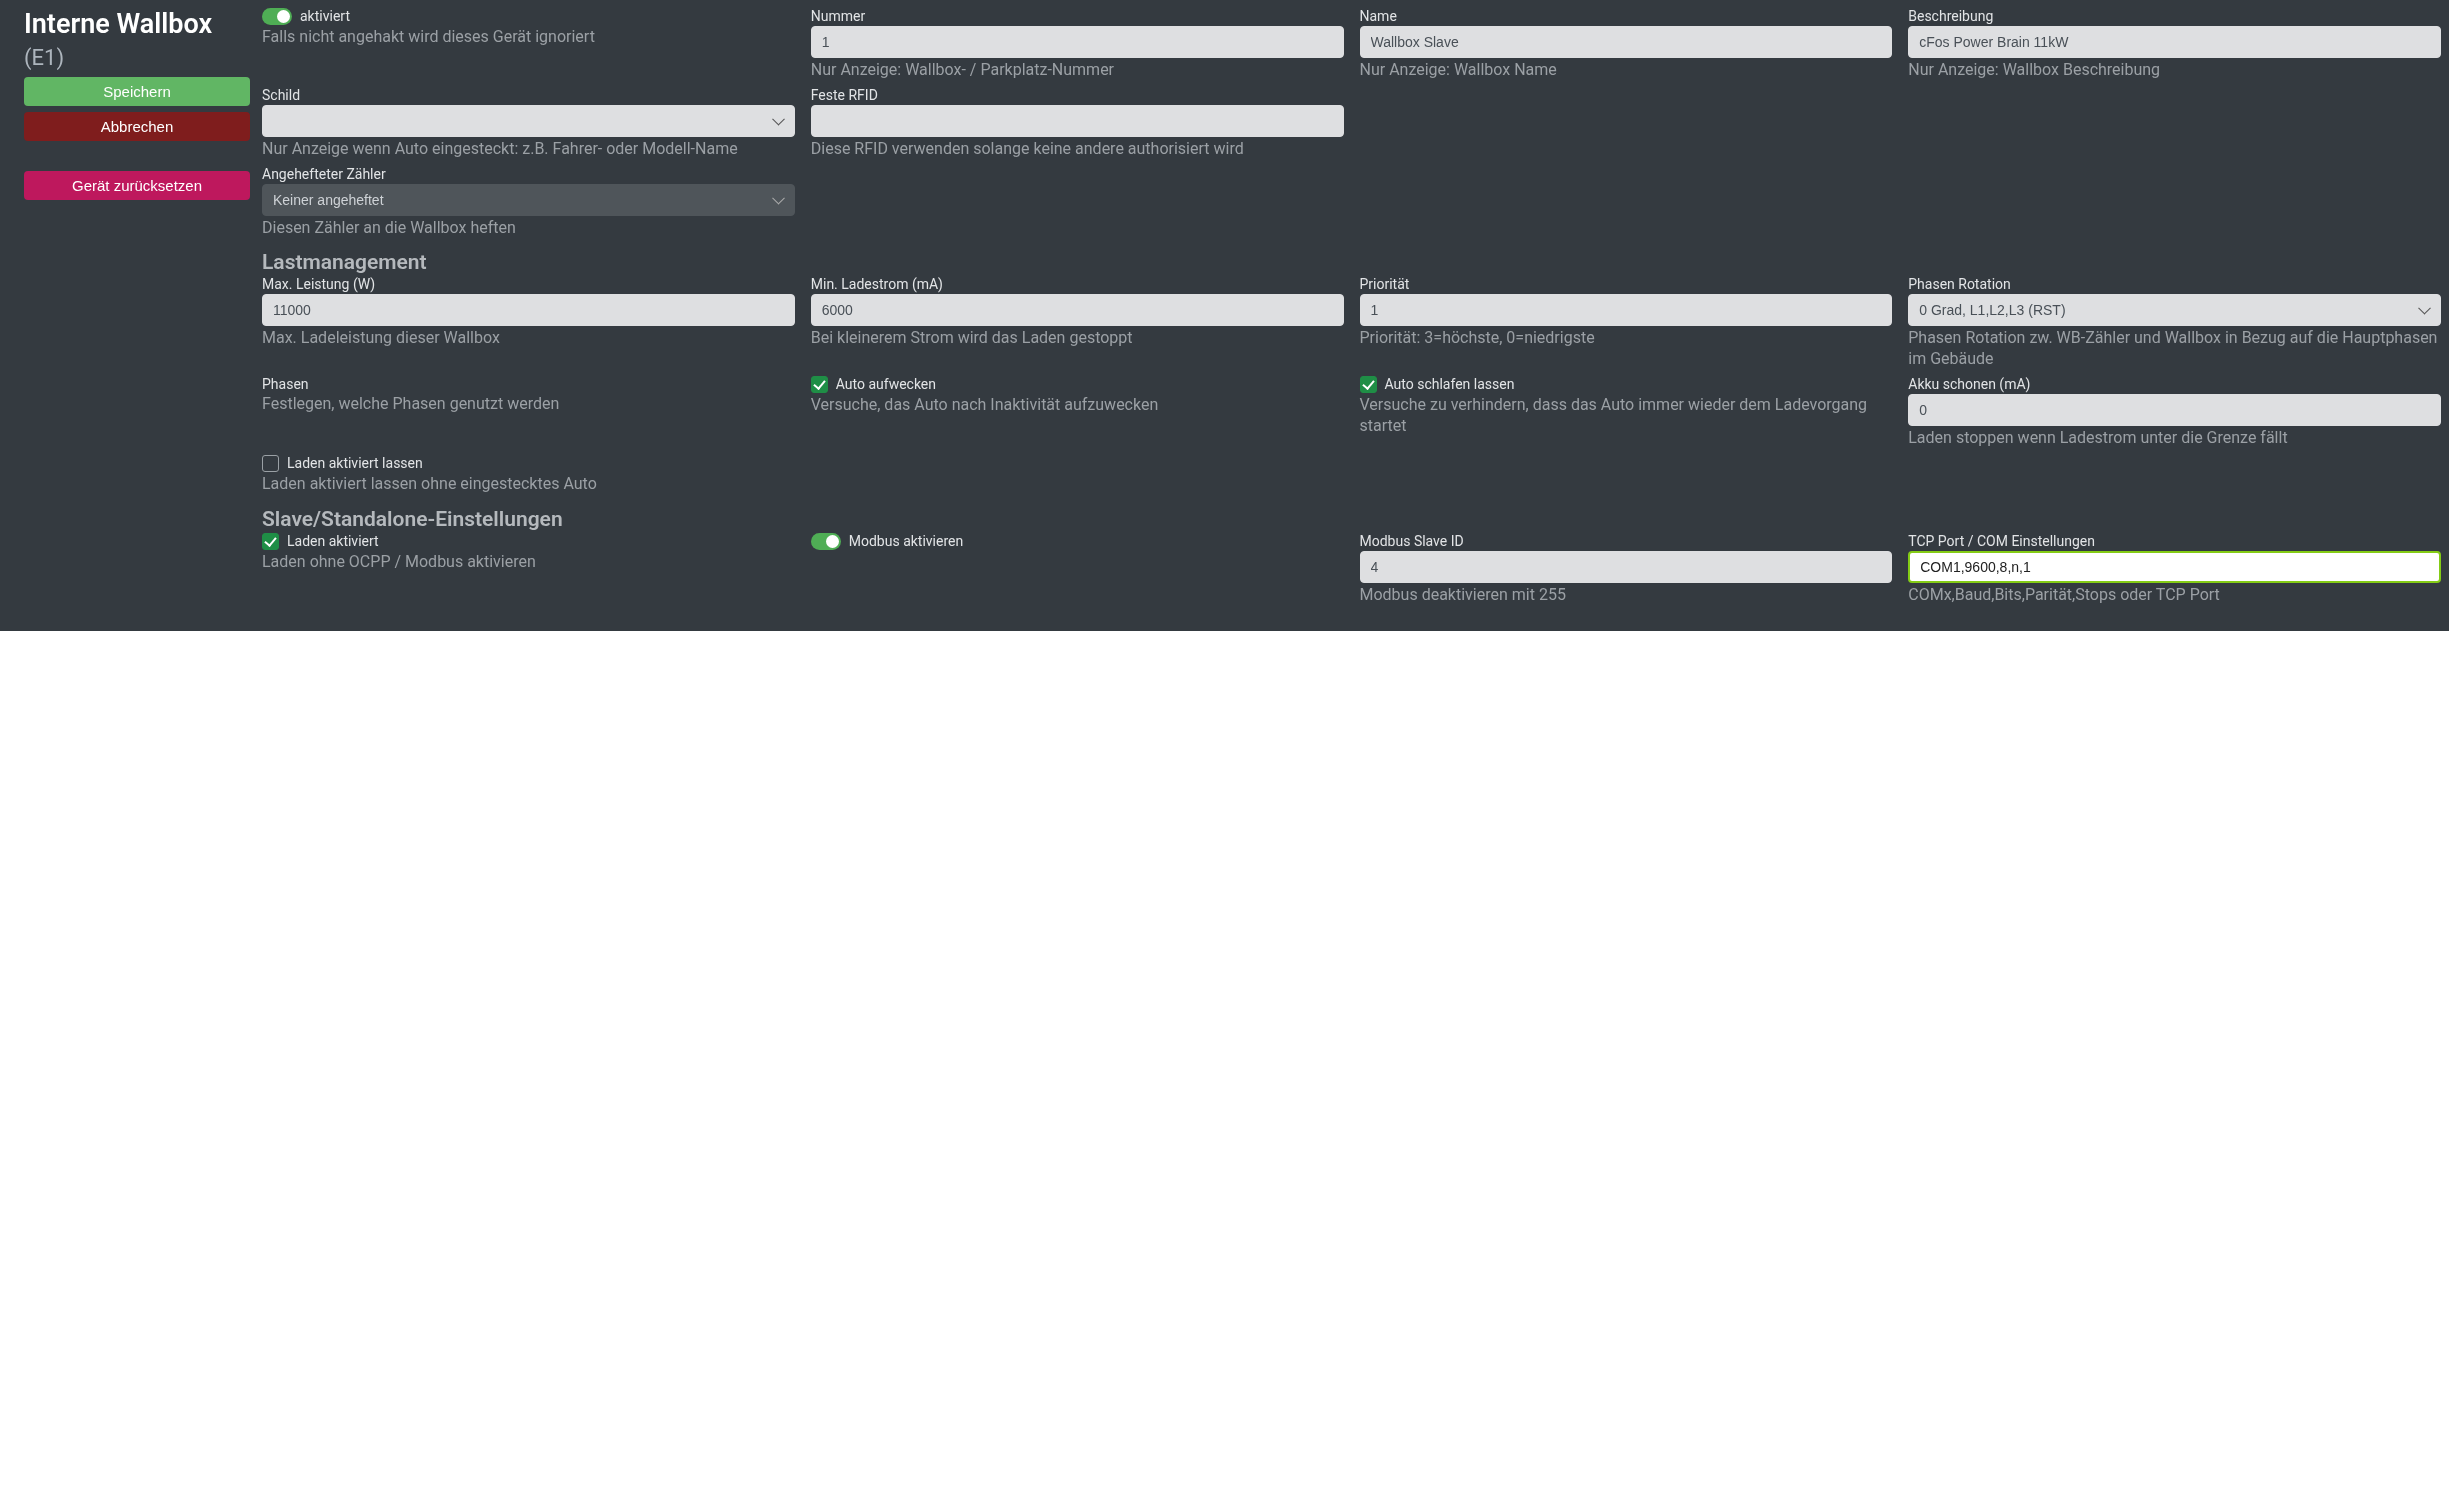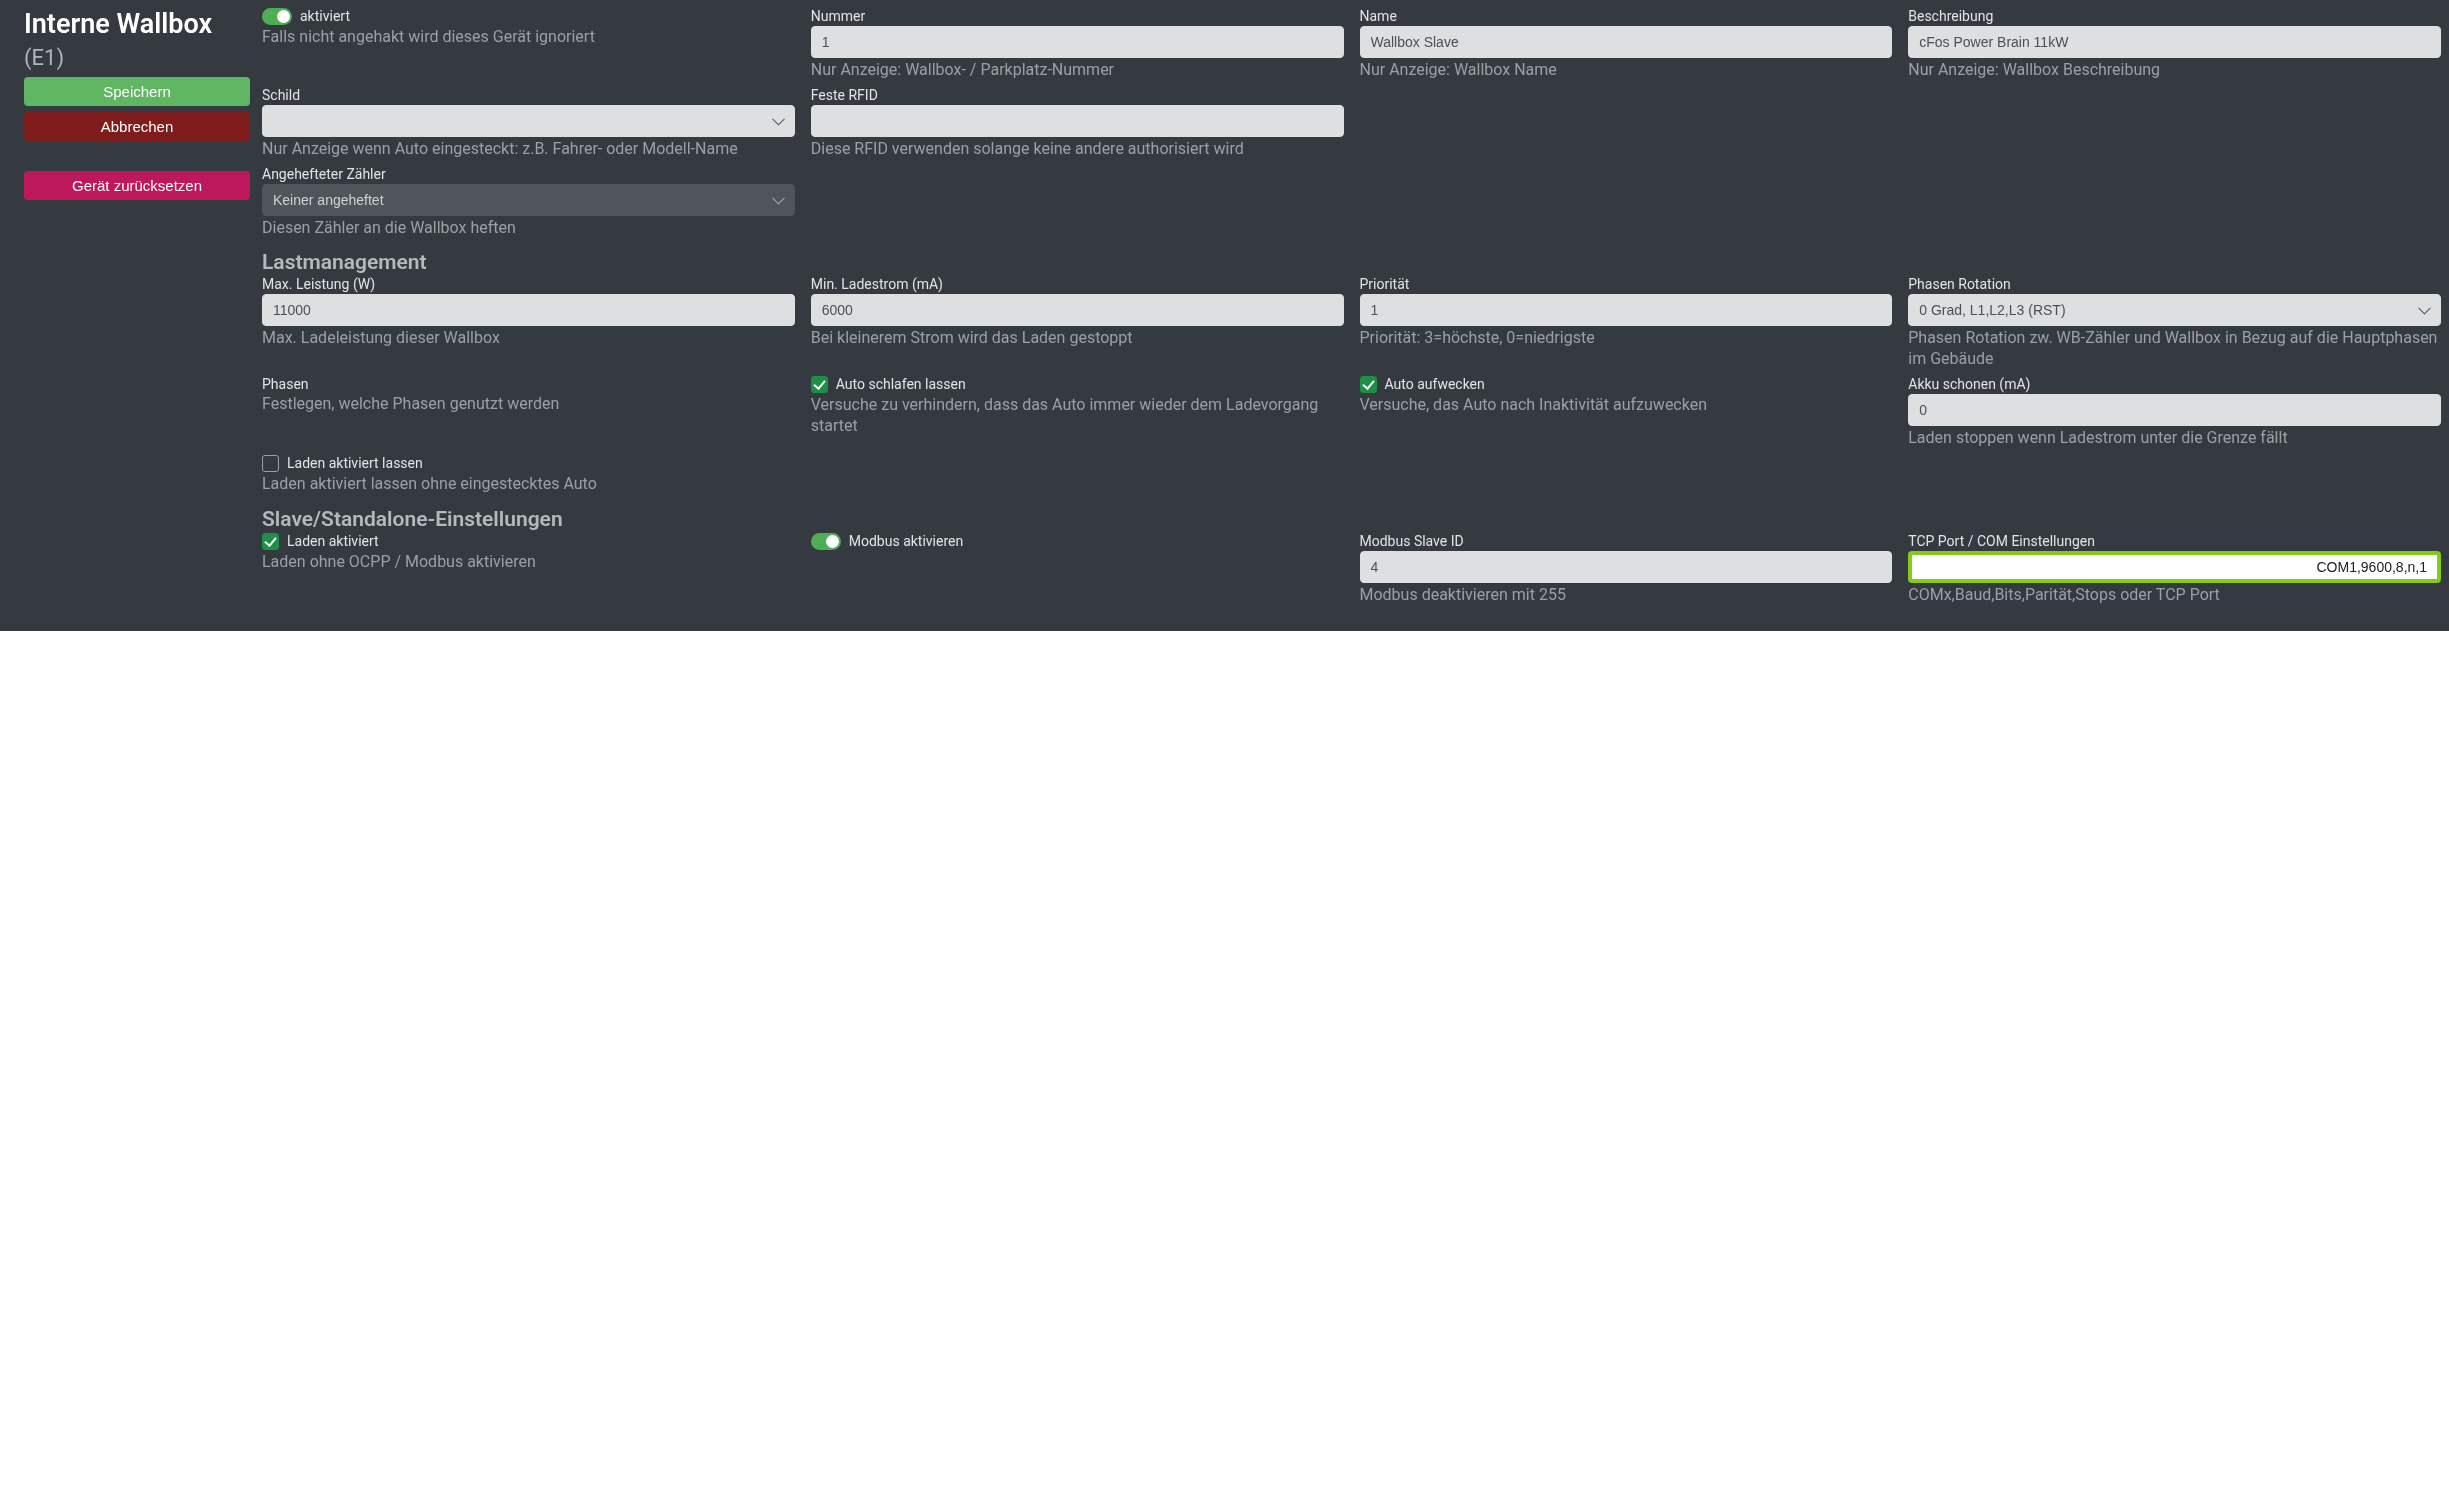--- a/index.html
+++ b/index.html
@@ -90,23 +90,22 @@
     appearance: none;
     -webkit-appearance: none;
   }
   .ctrl-dark {
     background: #4f555a;
     border-color: #4f555a;
     color: #ced2d6;
   }
   .ctrl-focused {
     background: #fff;
-    border: 4px solid #84cc16;
+    border: 2px solid #84cc16;
     color: #222;
-    text-align: right;
   }
   .select-wrap {
     position: relative;
   }
   .select-wrap::after {
     content: "";
     position: absolute;
     right: 12px;
     top: 50%;
     width: 8px;
@@ -282,30 +281,30 @@
       </div>
 
       <div class="row">
         <div class="field">
           <label class="field-label">Phasen</label>
           <div class="field-help">Festlegen, welche Phasen genutzt werden</div>
         </div>
         <div class="field">
           <div class="check-row">
             <div class="checkbox checked"></div>
+            <span class="field-label" style="margin:0">Auto aufwecken</span>
+          </div>
+          <div class="field-help">Versuche, das Auto nach Inaktivität aufzuwecken</div>
+        </div>
+        <div class="field">
+          <div class="check-row">
+            <div class="checkbox checked"></div>
             <span class="field-label" style="margin:0">Auto schlafen lassen</span>
           </div>
           <div class="field-help">Versuche zu verhindern, dass das Auto immer wieder dem Ladevorgang startet</div>
-        </div>
-        <div class="field">
-          <div class="check-row">
-            <div class="checkbox checked"></div>
-            <span class="field-label" style="margin:0">Auto aufwecken</span>
-          </div>
-          <div class="field-help">Versuche, das Auto nach Inaktivität aufzuwecken</div>
         </div>
         <div class="field">
           <label class="field-label">Akku schonen (mA)</label>
           <input class="ctrl" value="0" style="">
           <div class="field-help">Laden stoppen wenn Ladestrom unter die Grenze fällt</div>
         </div>
       </div>
 
       <div class="row">
         <div class="field">

